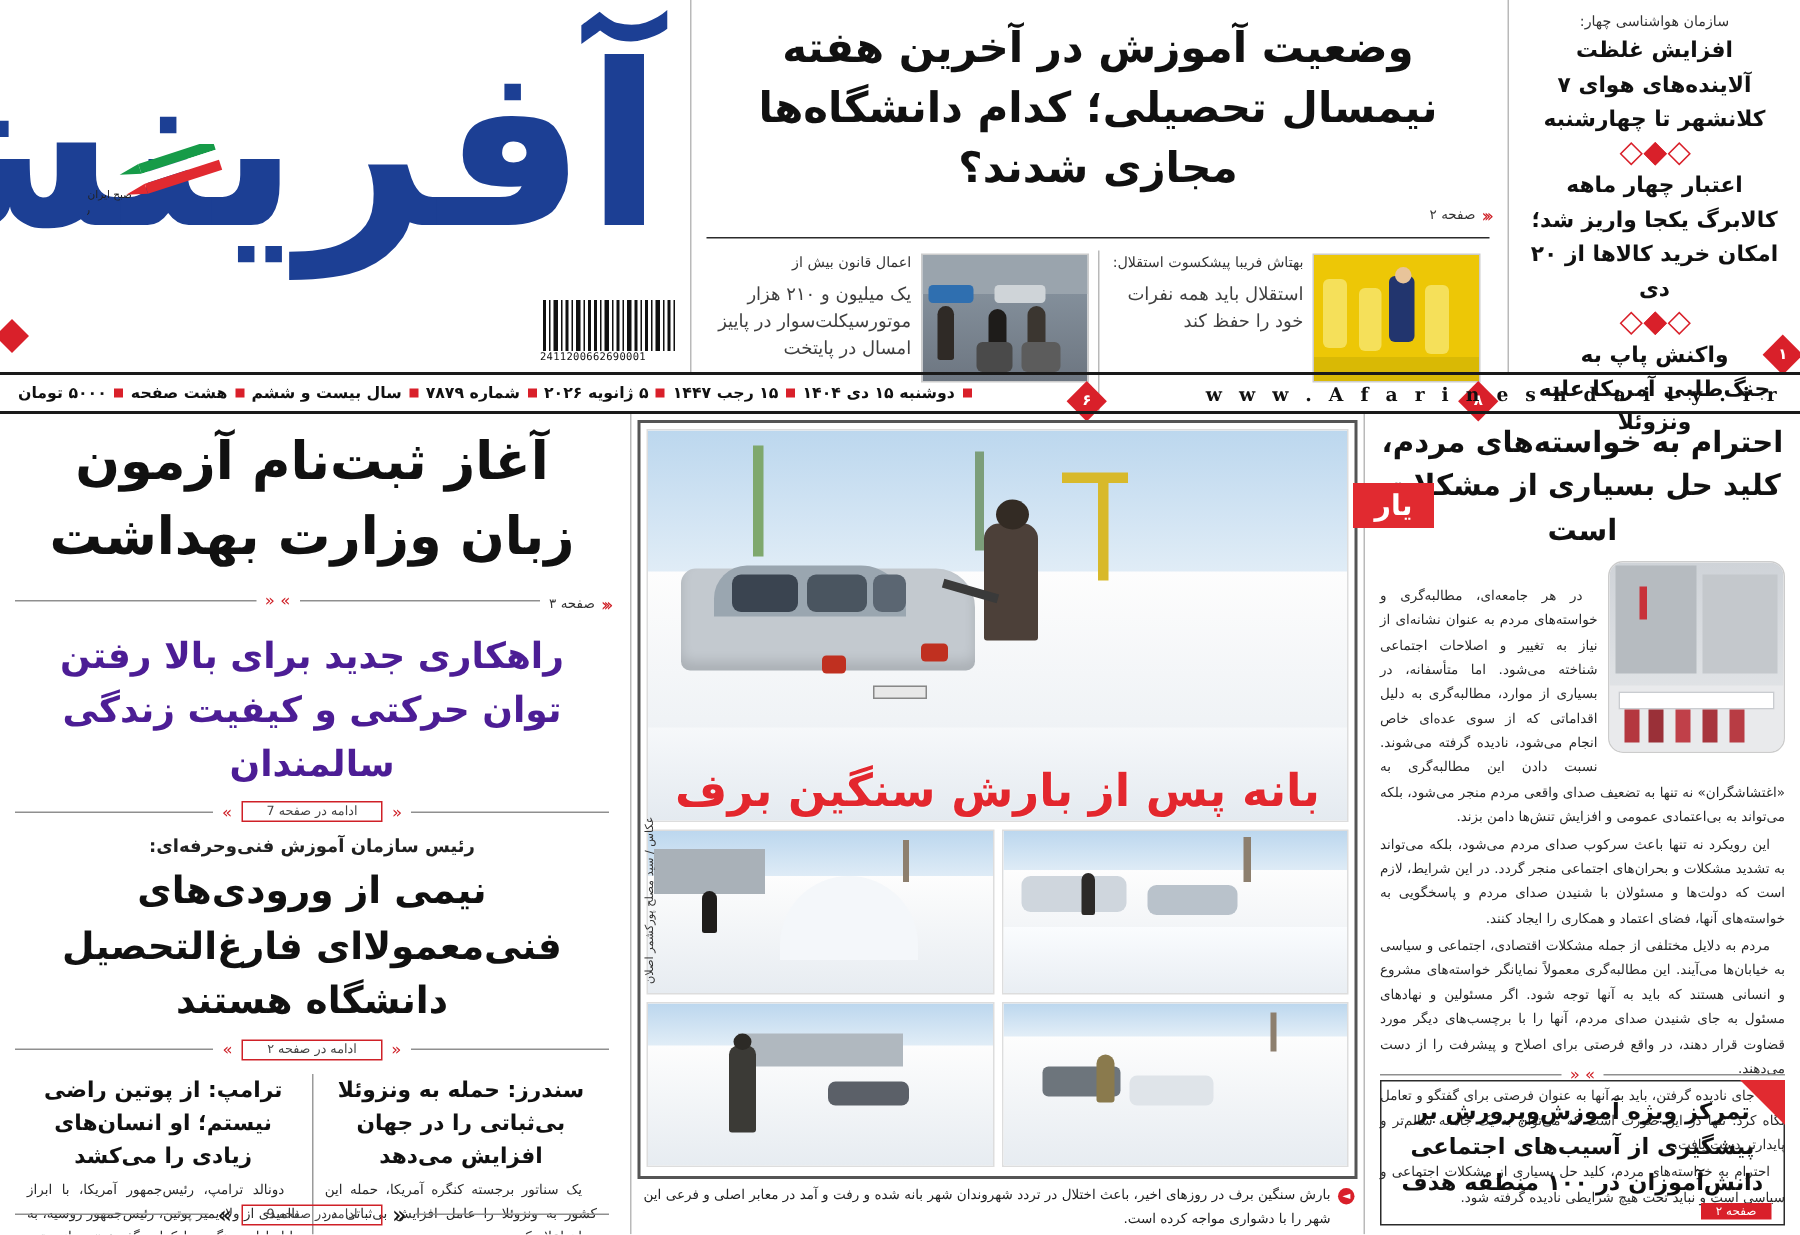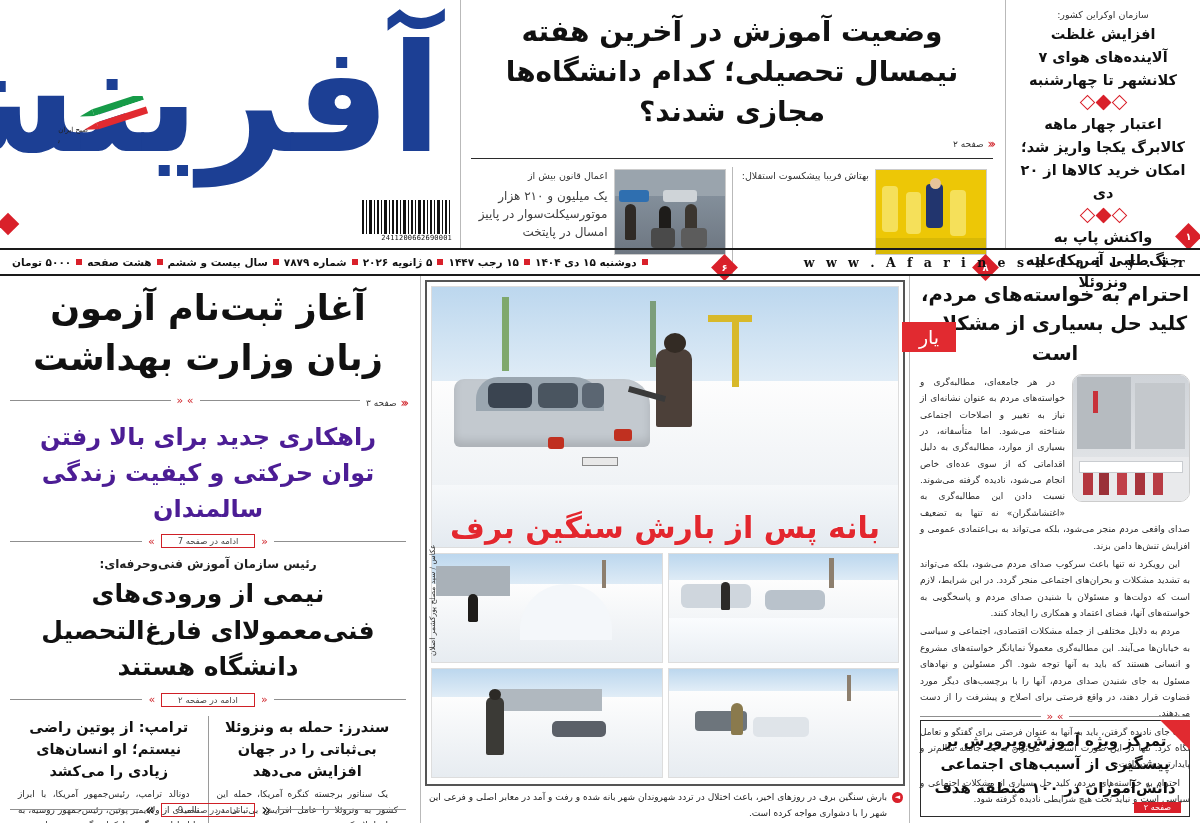--- a/index.html
+++ b/index.html
@@ -52,21 +52,21 @@
     left: 58px; top: 96px;
     width: 96px; height: 62px;
   }
   .barcode {
     position: absolute; right: 8px; bottom: 2px;
     width: 92px; height: 46px;
   }
   .barcode-bars { width: 92px; height: 34px; display: block; }
   .barcode-num {
     font-family: "DejaVu Sans Mono", monospace;
-    font-size: 7px; text-align: right; letter-spacing: .2px;
+    font-size: 7px; text-align: left; letter-spacing: .2px;
     color: #111; direction: ltr;
   }
 
   
   .topcenter {
     width: 545px; flex: 0 0 545px;
     padding: 12px 12px 0 10px;
     position: relative;
     border-left: 1px solid #b9b9b9;
   }
@@ -247,25 +247,25 @@
   }
   .ed-photo {
     float: right; width: 118px; height: 128px;
     margin: 6px 0 4px 7px; border: 1px solid #ccc;
     border-radius: 10px; overflow: hidden; position: relative;
   }
   .ed-flag {
     position: absolute; left: -8px; top: 46px;
     width: 54px; height: 30px; background: #e12a30; z-index: 3;
     display: flex; align-items: center; justify-content: center;
-    color: #fff; font-size: 19px; font-weight: normal; letter-spacing: -1px;
+    color: #fff; font-size: 19px; font-weight: bold; letter-spacing: -1px;
   }
   .ed-body {
     font-size: 9px; line-height: 1.82; text-align: justify;
-    color: #2a2a2a; margin-top: 6px;
+    color: #2a2a2a; margin-top: 22px;
   }
   .ed-body p { margin-bottom: 2px; text-indent: 10px; }
   .redbox {
     position: absolute; left: 10px; right: 10px; bottom: 6px;
     border: 1px solid #2b2b2b; padding: 9px 10px 16px 10px;
   }
   .redbox-corner {
     position: absolute; right: -1px; top: -1px;
     width: 0; height: 0;
     border-top: 30px solid #e12a30;
@@ -372,20 +372,21 @@
         <span class="chev">‹‹‹</span>
         <span>صفحه ۲</span>
       </div>
       <div class="lead-rule"></div>
 
       <div class="smallboxes">
 
         <div class="sbox">
           <div class="sbox-text">
             <div class="sbox-kicker">بهتاش فریبا پیشکسوت استقلال:</div>
+            <div class="sbox-title">استقلال باید همه نفرات خود را حفظ کند</div>
           </div>
           <div class="sbox-photo">
             <div class="ph">
               <div class="pitch"></div>
               <div class="pl" style="left:6px;top:16px;width:16px;height:46px;"></div>
               <div class="pl" style="left:30px;top:22px;width:15px;height:42px;"></div>
               <div class="pl blue" style="left:50px;top:14px;width:17px;height:44px;"></div>
               <div class="pl" style="left:74px;top:20px;width:16px;height:46px;"></div>
               <div class="head" style="left:54px;top:8px;width:11px;height:11px;background:#e8c49a;"></div>
               <div style="position:absolute;left:0;bottom:0;right:0;height:16px;background:#d9b905;"></div>
@@ -416,21 +417,21 @@
           </div>
           <div class="pg-diamond">
             <span>۶</span>
           </div>
         </div>
       </div>
     </div>
 
     <div class="toprail">
       <div>
-        <div class="rail-kicker">سازمان اوکراین کشور:</div>
+        <div class="rail-kicker">سازمان هواشناسی چهار:</div>
         <div class="rail-title">افزایش غلظت آلاینده‌های هوای ۷ کلانشهر تا چهارشنبه</div>
       </div>
       <div class="diamonds">
         <span class="dia"></span>
           <span class="dia filled"></span>
           <span class="dia"></span>
       </div>
       <div>
         <div class="rail-title">اعتبار چهار ماهه کالابرگ یکجا واریز شد؛ امکان خرید کالاها از ۲۰ دی</div>
       </div>

